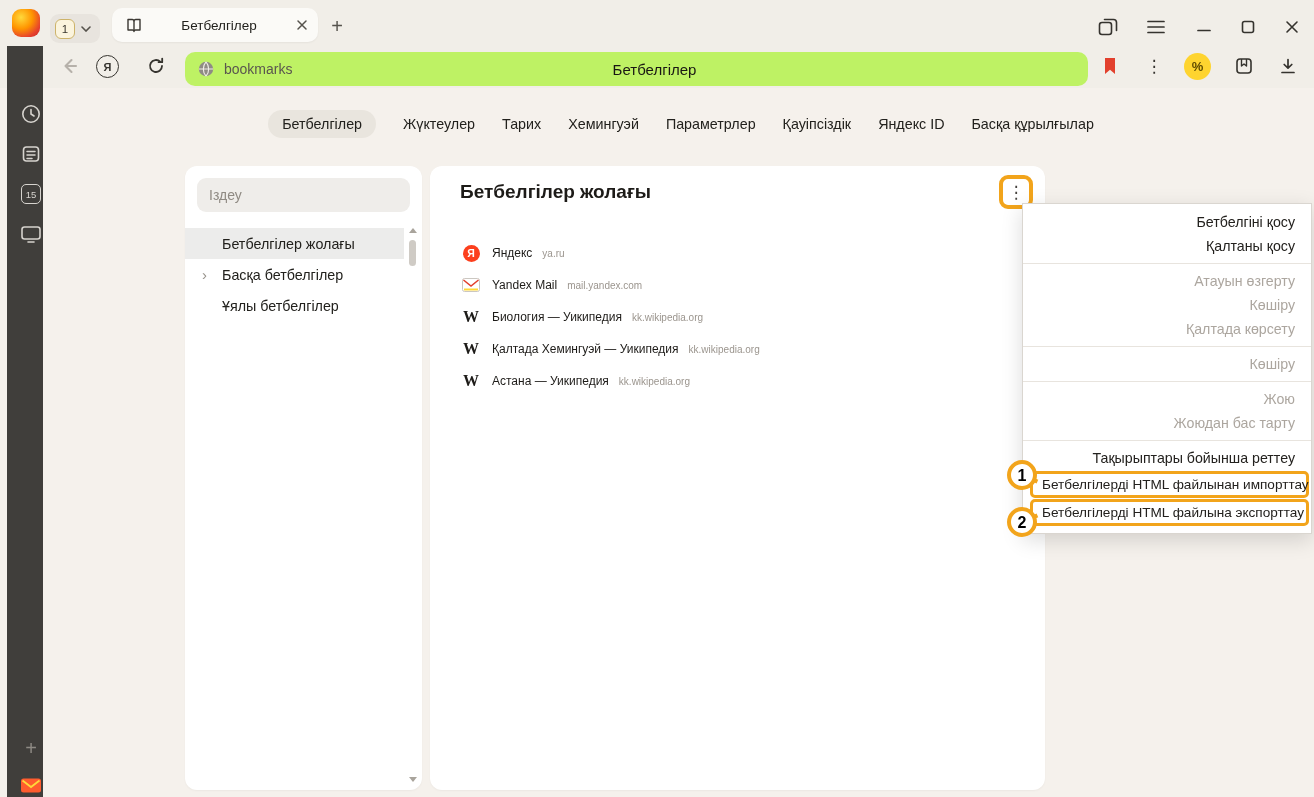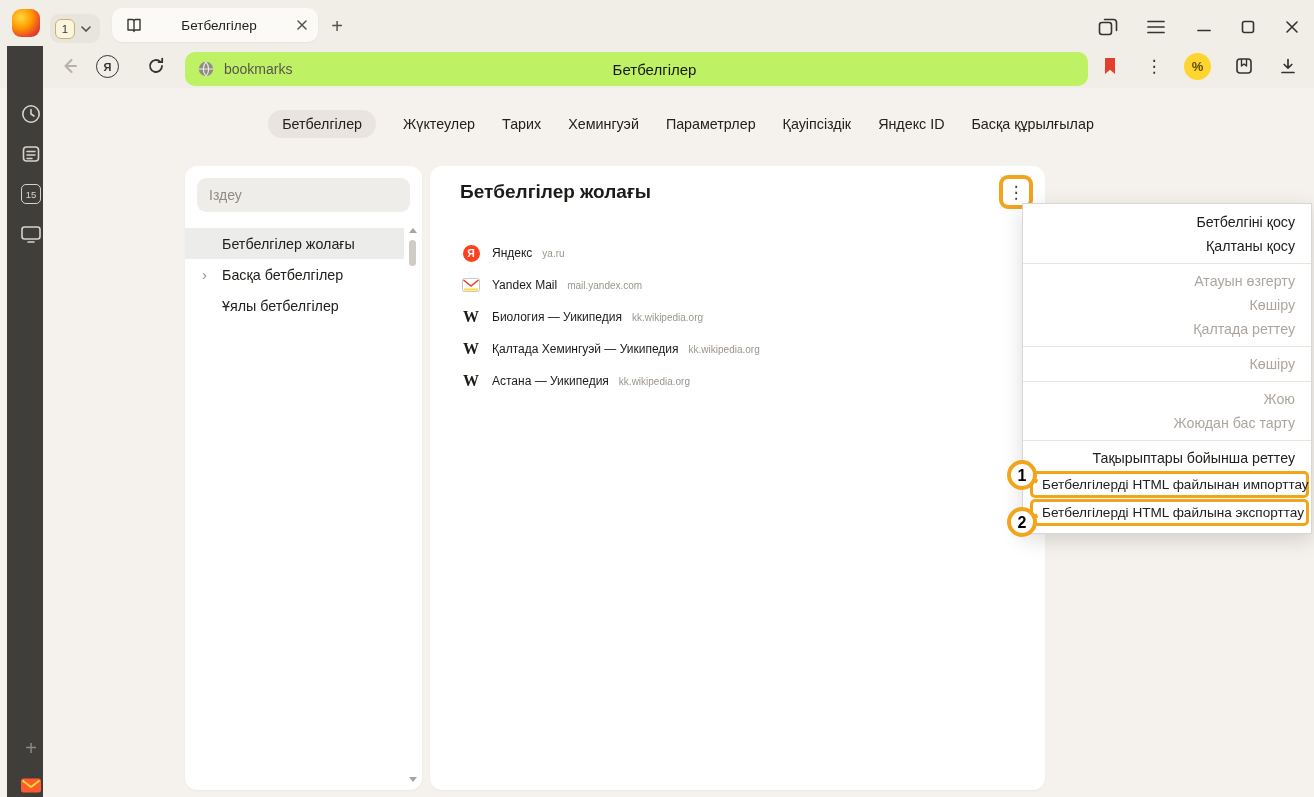--- a/index.html
+++ b/index.html
@@ -318,21 +318,21 @@
       </div>
     </div>
   </div>
 
   <div id="ctx">
     <div class="mi">Бетбелгіні қосу</div>
     <div class="mi">Қалтаны қосу</div>
     <div class="sep"></div>
     <div class="mi dis">Атауын өзгерту</div>
     <div class="mi dis">Көшіру</div>
-    <div class="mi dis">Қалтада реттеу</div>
+    <div class="mi dis">Қалтада көрсету</div>
     <div class="sep"></div>
     <div class="mi dis">Көшіру</div>
     <div class="sep"></div>
     <div class="mi dis">Жою</div>
     <div class="mi dis">Жоюдан бас тарту</div>
     <div class="sep"></div>
     <div class="mi">Тақырыптары бойынша реттеу</div>
     <div class="mi hl">
       <span class="step-badge badge-top">1</span>
       <span class="step-conn conn-top"></span>

